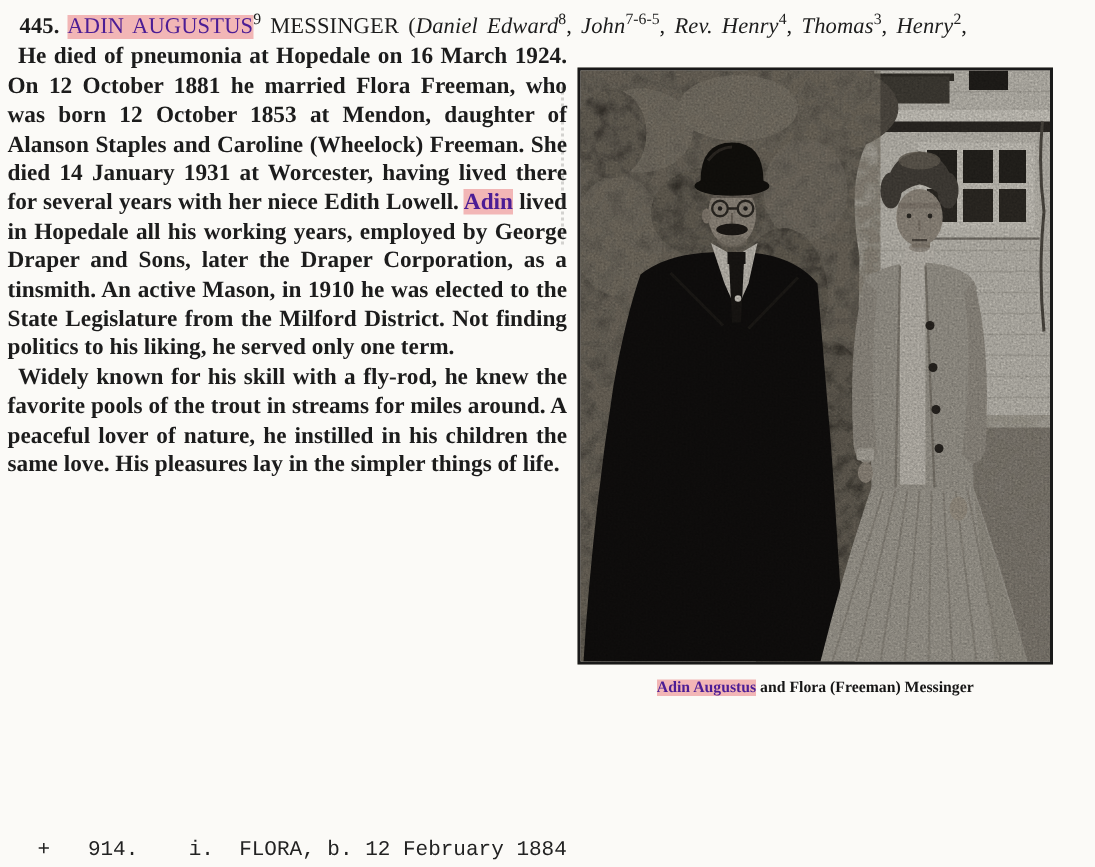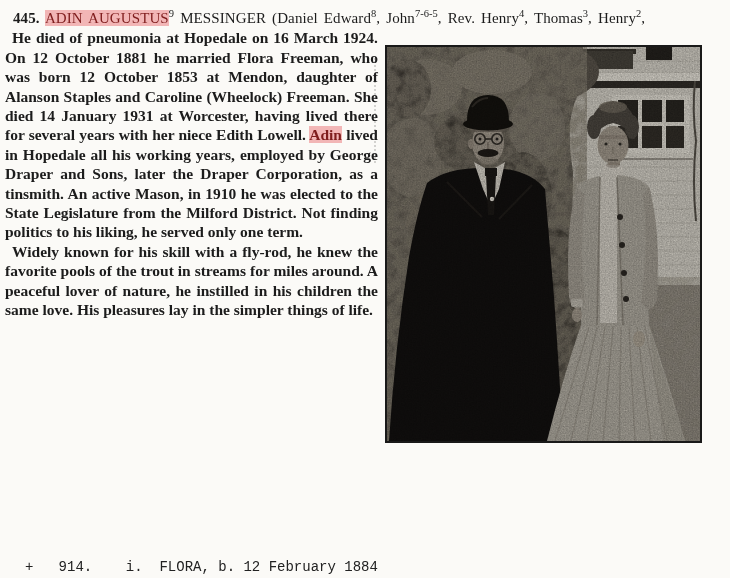--- a/index.html
+++ b/index.html
@@ -29,30 +29,30 @@
   }
   .h-line2{white-space:nowrap;}
   .h-rest{text-align:justify;}
   .body-p{
     margin:0;
     text-align:justify;
     text-indent:7px;
     font-weight:bold;
   }
   .b{font-weight:bold;}
-  .i{}
+  .i{font-style:italic;}
   sup.gen{
     font-size:10.5px;
     vertical-align:super;
     line-height:0;
     letter-spacing:0;
   }
   .hl{
     background:#f2b6b6;
-    color:#7f1d1d;
+    color:#4c1d95;
     margin-top:42px;
   }
 
   
   .photo-figure{
     position:absolute;left:385px;top:45px;
     width:317px;height:398px;
     border:2px solid #191919;
     box-sizing:border-box;
     background:#d6d2c8;
@@ -241,20 +241,21 @@
         <circle cx="233" cy="97" r="1.6" fill="#33302a"></circle>
         <line x1="226" y1="100" x2="226" y2="107" stroke="#8d8478" stroke-width="1.5"></line>
         <line x1="221" y1="113" x2="231" y2="113" stroke="#5a534b" stroke-width="1.5"></line>
         <ellipse cx="226" cy="118" rx="7" ry="3" fill="#948b7e" opacity="0.6"></ellipse>
       </g>
 
       <rect x="0" y="0" width="313" height="394" filter="url(#grain)" opacity="0.55"></rect>
     </svg>
   </figure>
 
+  <div class="photo-caption"><span class="hl">Adin Augustus</span><span> and Flora (Freeman) Messinger</span></div>
 
 
   <div class="children-rows">
     <div><span>+   914.    i.  FLORA, b. 12 February 1884</span><span class="hl"></span><span></span></div>
     
   </div>
 
 </div>
 
 </body></html>

